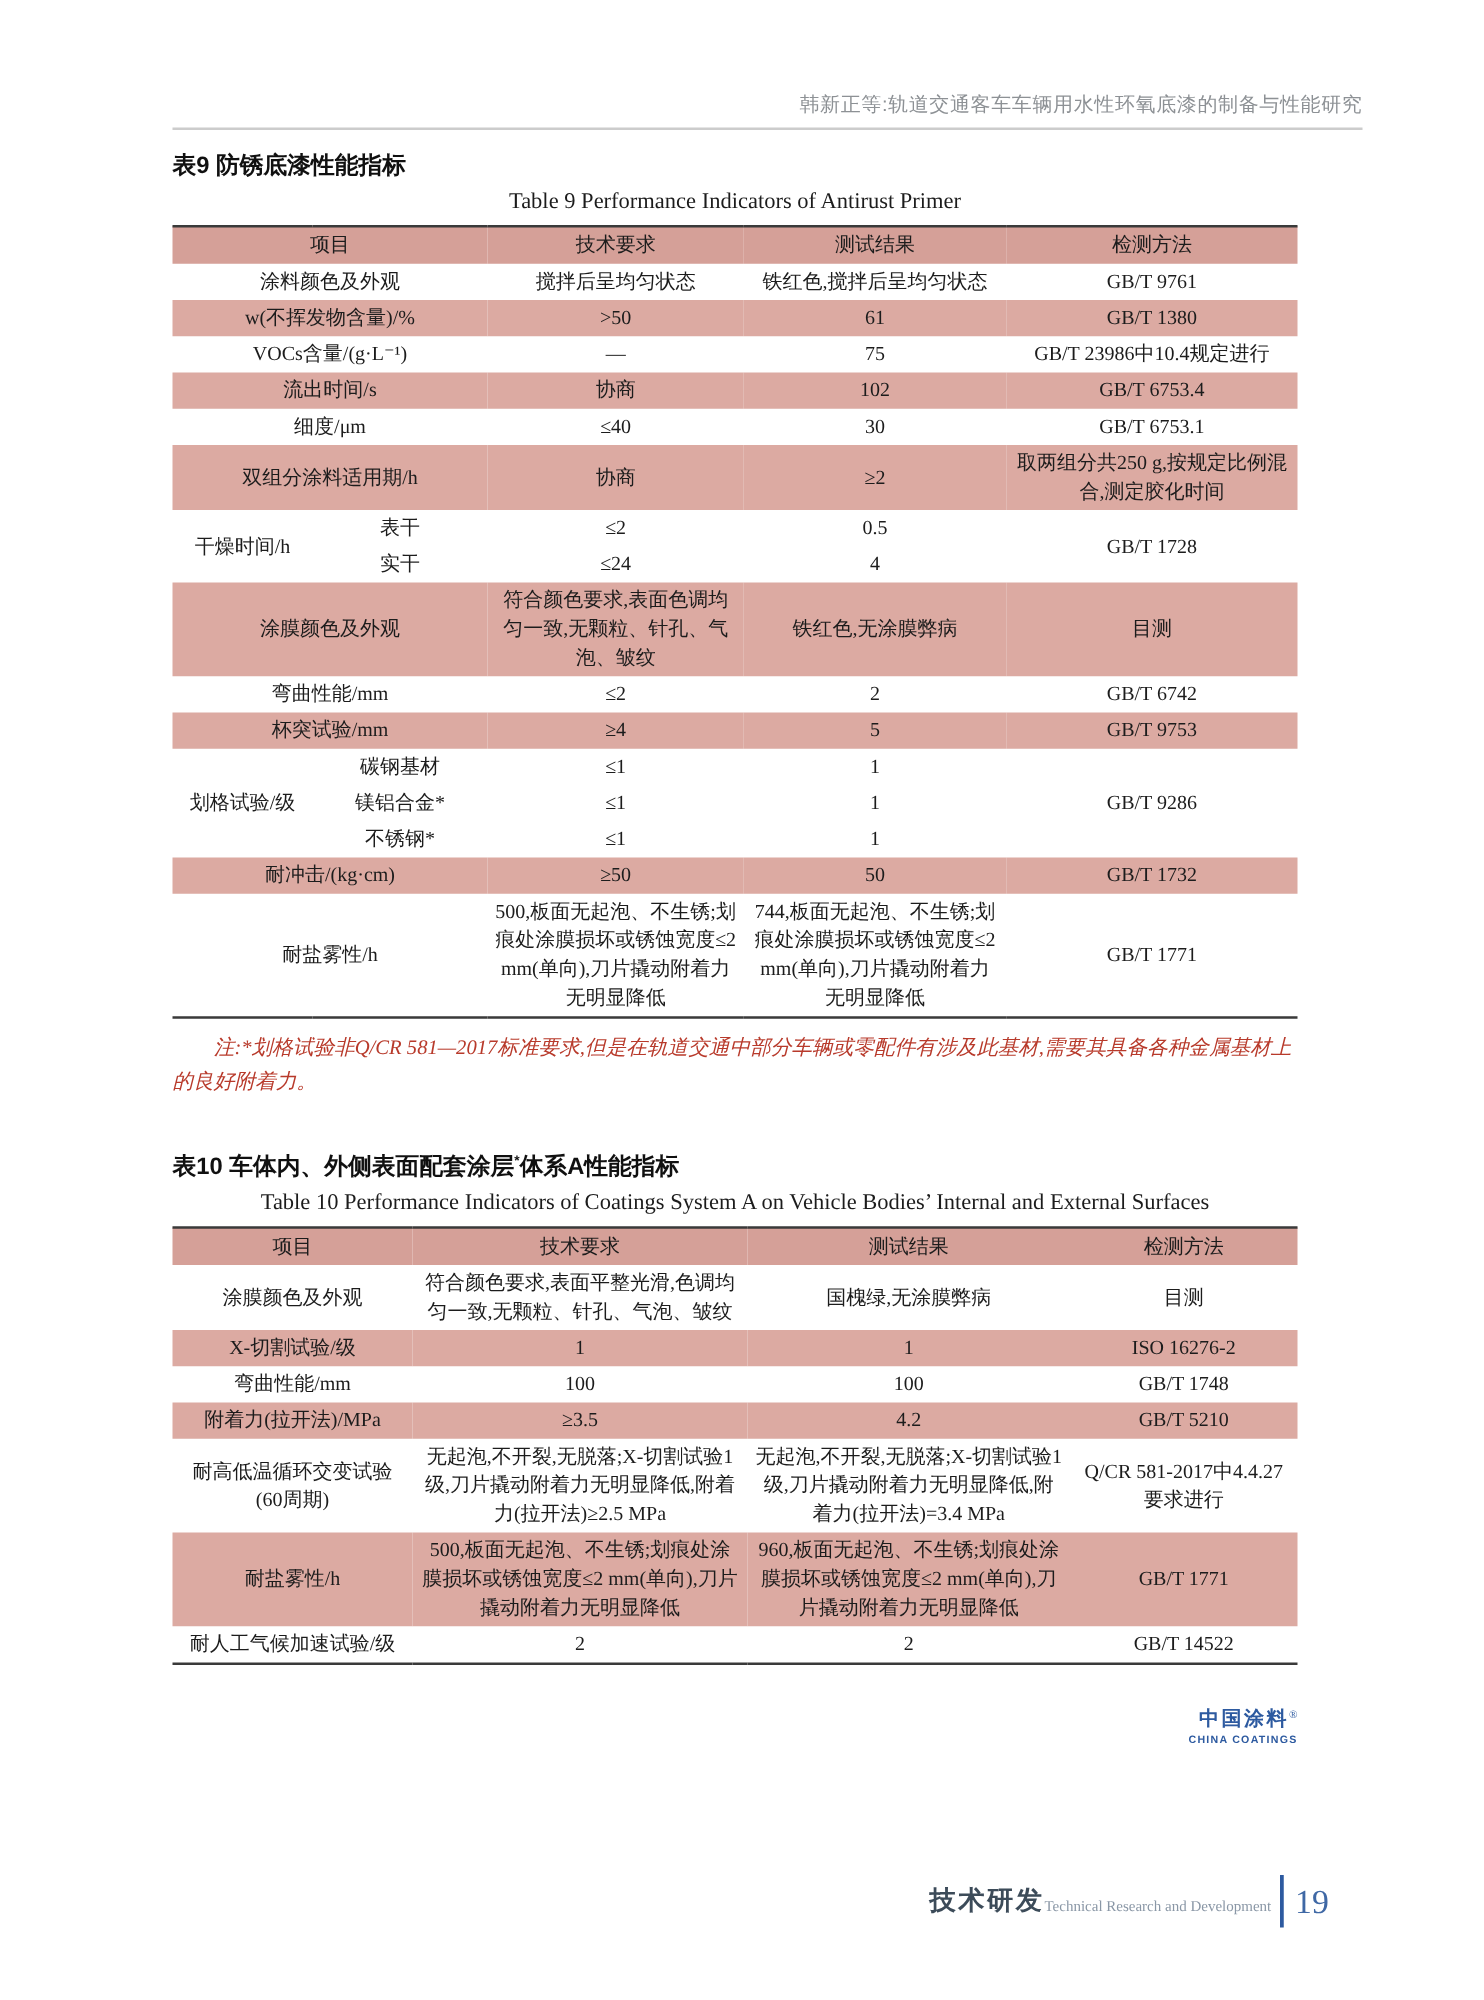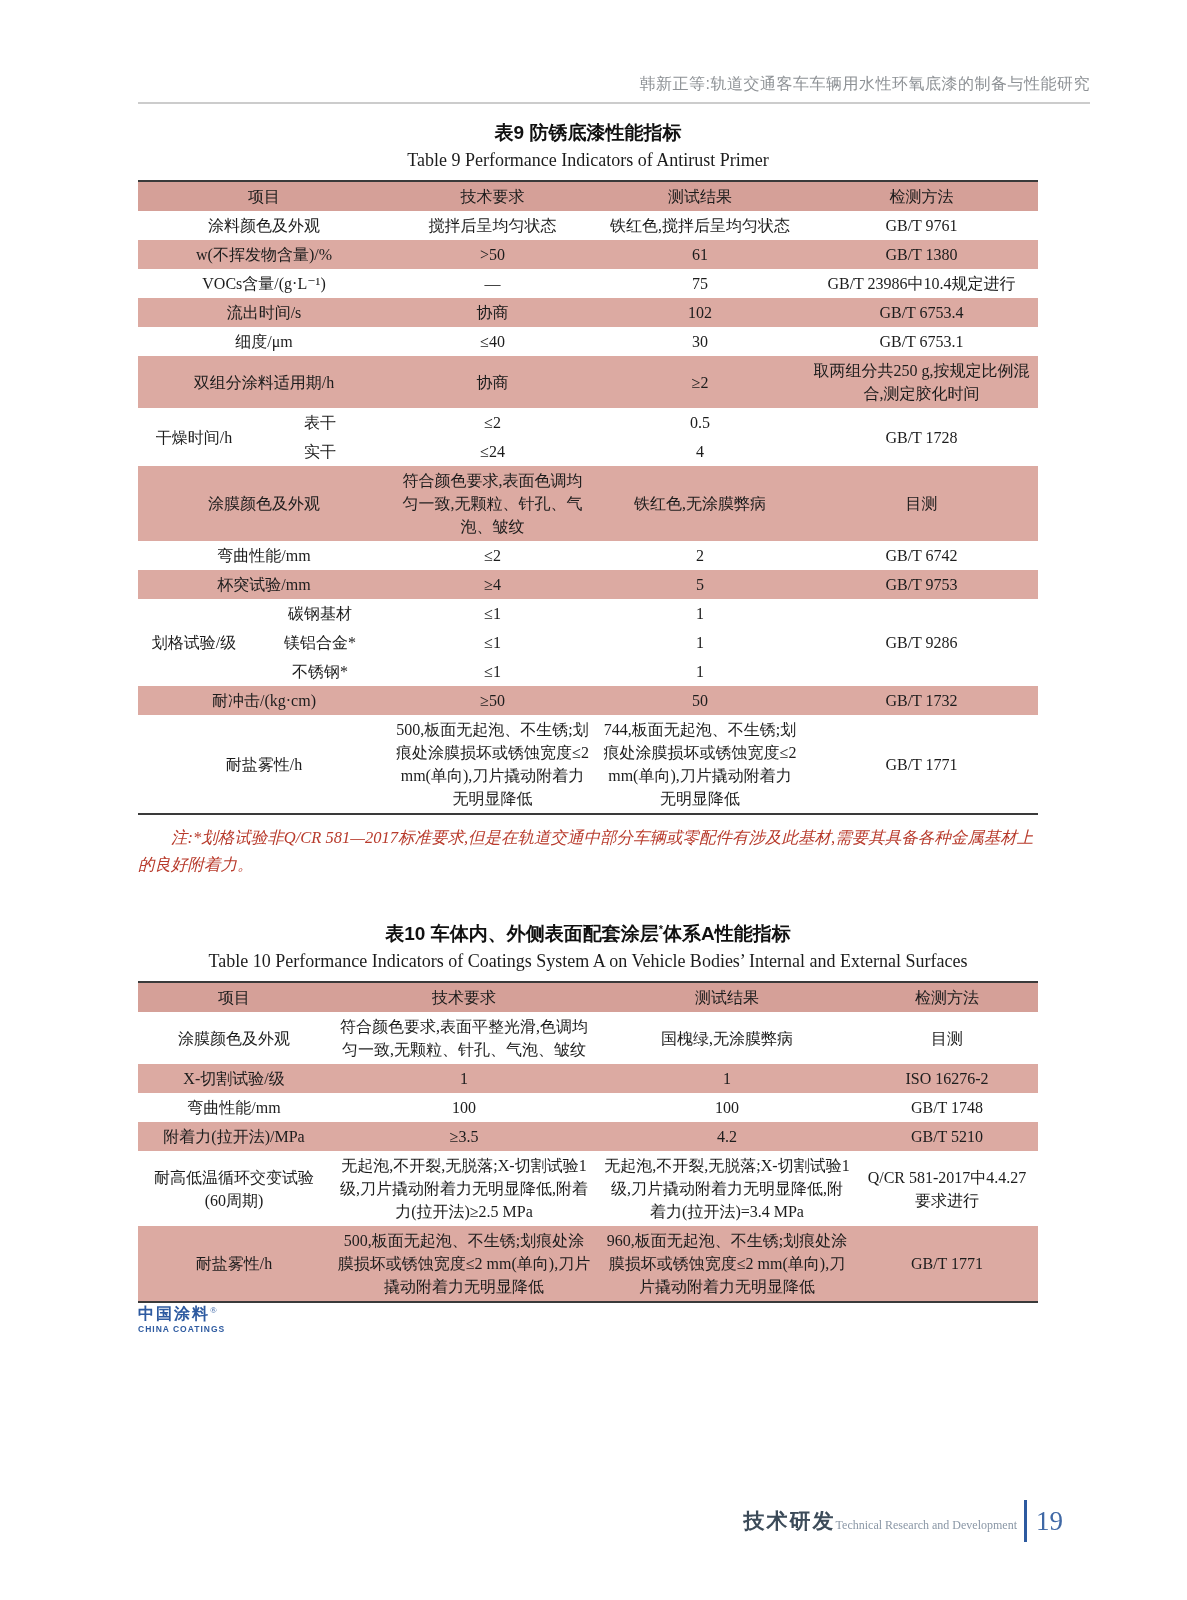--- a/index.html
+++ b/index.html
@@ -11,21 +11,21 @@
   .running-head {
     position:absolute; top:74px; left:138px; width:952px;
     text-align:right; font-size:16px; letter-spacing:0.5px;
     font-family:"Liberation Sans","DejaVu Sans",sans-serif; color:#8d9195;
   }
   .head-rule { position:absolute; top:102px; left:138px; width:952px; height:0; border-top:2px solid #cccccc; }
 
   .content { position:absolute; top:120px; left:138px; width:900px; }
 
   .tbl-title-cn {
-    text-align:center; font-size:19px; font-weight:bold; color:#101010;
+    font-size:19px; font-weight:bold; color:#101010;
     font-family:"Liberation Sans","DejaVu Sans",sans-serif; line-height:26px;
   }
   .tbl-title-en { text-align:center; font-size:18px; font-weight:normal; line-height:24px; margin:2px 0 8px 0; }
   .sup { font-size:11px; vertical-align:super; }
 
   table.perf {
     width:100%; border-collapse:collapse; table-layout:fixed;
     border-top:2px solid #3a3a3a; border-bottom:2px solid #3a3a3a;
     font-size:16px;
   }
@@ -37,21 +37,21 @@
   td.sub { text-align:left; padding-left:22px; }
   tr.pk td { background:#dcaaa2; }
   tr.hd td { background:#d5a098; font-family:Liberation Serif, serif; }
 
   .note {
     color:#b83a2b; font-style:italic; font-size:16.5px; line-height:27px;
     text-indent:2em; margin:9px 0 24px 0;
   }
   .gap { height:14px; }
 
-  .logo { margin-top:0; line-height:14px; }
+  .logo { text-align:right; margin-top:32px; line-height:14px; }
   .logo-cn {
     font-family:"Liberation Sans","DejaVu Sans",sans-serif; font-weight:bold;
     color:#2d5aa0; font-size:16px; letter-spacing:2px;
   }
   .logo-mark { font-size:9px; vertical-align:super; color:#2d5aa0; }
   .logo-en {
     font-family:"Liberation Sans","DejaVu Sans",sans-serif; font-weight:bold;
     color:#2d5aa0; font-size:8.5px; letter-spacing:1px;
   }
 
@@ -241,20 +241,26 @@
         <td>无起泡,不开裂,无脱落;X-切割试验1级,刀片撬动附着力无明显降低,附着力(拉开法)≥2.5 MPa</td>
         <td>无起泡,不开裂,无脱落;X-切割试验1级,刀片撬动附着力无明显降低,附着力(拉开法)=3.4 MPa</td>
         <td>Q/CR 581-2017中4.4.27要求进行</td>
       </tr>
       <tr class="pk">
         <td class="lf">耐盐雾性/h</td>
         <td>500,板面无起泡、不生锈;划痕处涂膜损坏或锈蚀宽度≤2 mm(单向),刀片撬动附着力无明显降低</td>
         <td>960,板面无起泡、不生锈;划痕处涂膜损坏或锈蚀宽度≤2 mm(单向),刀片撬动附着力无明显降低</td>
         <td>GB/T 1771</td>
       </tr>
+      <tr>
+        <td class="lf">耐人工气候加速试验/级</td>
+        <td>2</td>
+        <td>2</td>
+        <td>GB/T 14522</td>
+      </tr>
     </tbody>
       </table>
 
 
     <div class="logo">
       <div><span class="logo-cn">中国涂料</span><span class="logo-mark">®</span></div>
       <div class="logo-en">CHINA COATINGS</div>
     </div>
 
   </div>

